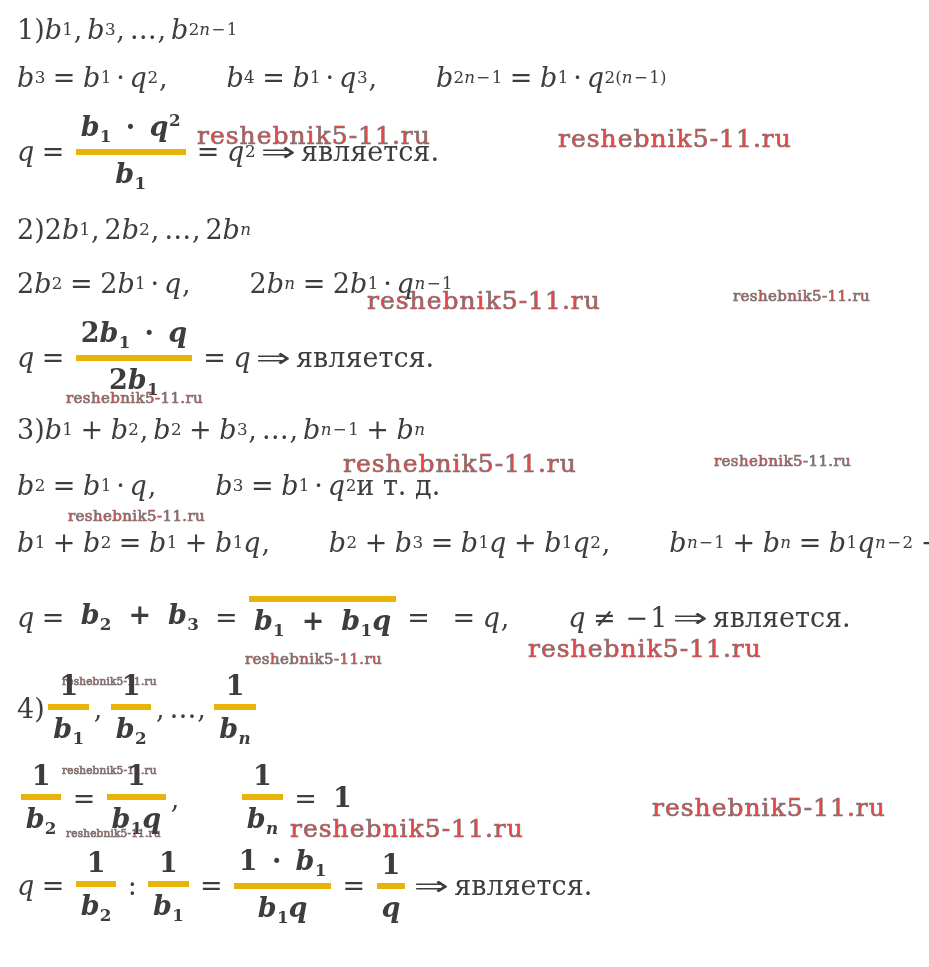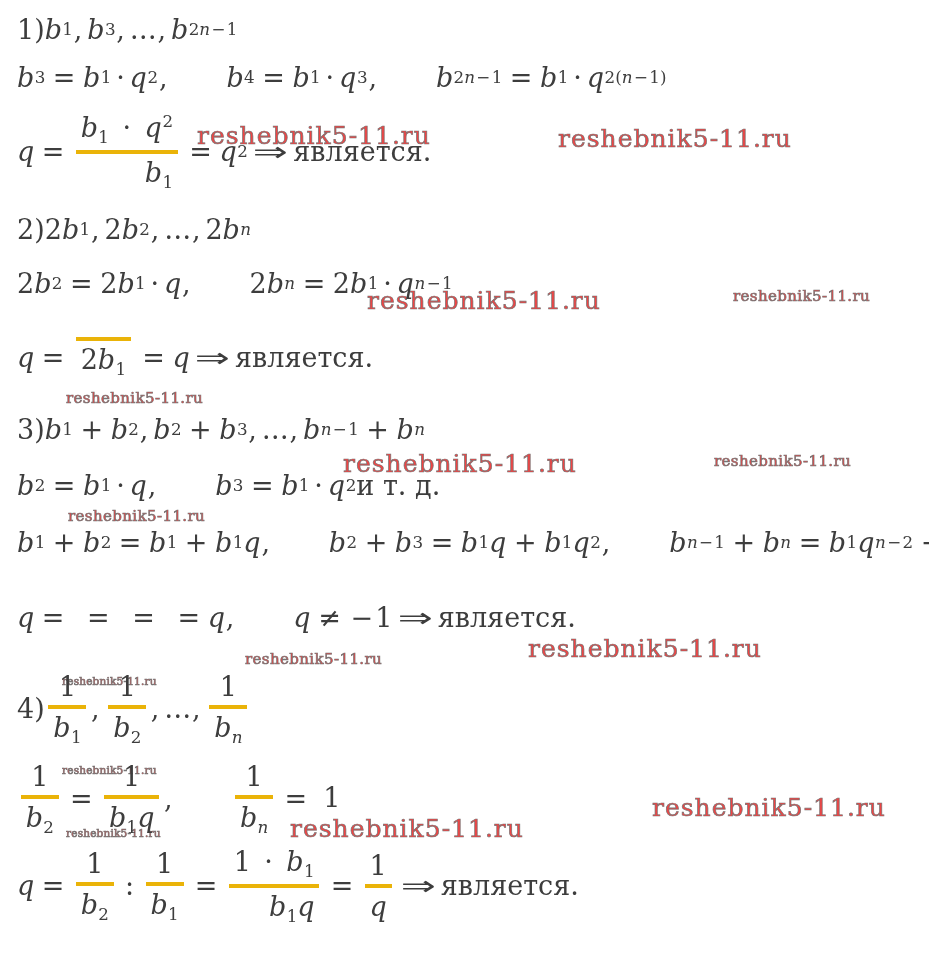--- a/index.html
+++ b/index.html
@@ -9,23 +9,23 @@
              font-size:27px;line-height:1.15;}
   .it{font-style:italic;}
   .rm{font-style:normal;}
   .op{margin:0 .28em;}
   .cdot{margin:0 .18em;}
   .minus{margin:0 .08em;}
   .comma{margin:0 .18em 0 .03em;}
   .quad{display:inline-block;width:2.0em;}
   .sub{font-size:62%;vertical-align:-0.35em;margin-left:.02em;}
   .sup{font-size:62%;vertical-align:0.6em;margin-left:.04em;}
-  .frac{display:inline-block;vertical-align:middle;text-align:center;margin:0 .14em;}
+  .frac{display:inline-block;vertical-align:middle;text-align:center;margin:0 .14em;font-weight:bold;}
   .frac .num{display:block;padding:0 .18em .1em;}
-  .frac .den{display:block;border-top:4px solid #eab308;padding:.1em .18em 0;text-align:right;}
+  .frac .den{display:block;border-top:6px solid #eab308;padding:.1em .18em 0;}
   .arrow{display:inline-block;transform:scaleX(1.55);margin:0 .42em;font-family:"DejaVu Sans",sans-serif;}
   .wm{position:absolute;font-family:"DejaVu Serif",serif;font-weight:normal;white-space:nowrap;
       color:#ef4444;-webkit-text-stroke:0.7px #757575;letter-spacing:1px;}
   .wm.big{font-size:25px;}
   .wm.small{font-size:15px;letter-spacing:0.4px;}
   .wm.tiny{font-size:10.5px;letter-spacing:0.2px;}
 </style>
 </head>
 <body>
 
@@ -137,20 +137,21 @@
       <span class="it">b</span>
       <span class="sub"><span class="ch">1</span></span> 
       <span class="cdot">·</span> 
       <span class="it">q</span>
       <span class="sup"><span class="it">n</span><span class="minus">−</span><span class="ch">1</span></span>
     </div>
     <div class="math-line" style="left: 17px; top: 322px; height: 72px;">
       <span class="it">q</span> 
       <span class="op">=</span> 
       <span class="frac">
+        <span class="num"><span class="ch">2</span><span class="it">b</span><span class="sub"><span class="ch">1</span></span> <span class="cdot">·</span> <span class="it">q</span></span>
         <span class="den"><span class="ch">2</span><span class="it">b</span><span class="sub"><span class="ch">1</span></span></span>
       </span> 
       <span class="op">=</span> 
       <span class="it">q</span> 
       <span class="arrow">⇒</span> 
       <span class="rm">является.</span>
     </div>
     <div class="math-line" style="left: 17px; top: 411px; height: 38px;">
       <span class="rm">3)</span> 
       <span class="it">b</span>
@@ -233,23 +234,25 @@
       <span class="it">b</span>
       <span class="sub"><span class="ch">1</span></span>
       <span class="it">q</span>
       <span class="sup"><span class="it">n</span><span class="minus">−</span><span class="ch">2</span></span> 
       <span class="op">+</span> 
     </div>
     <div class="math-line" style="left: 17px; top: 582px; height: 72px;">
       <span class="it">q</span> 
       <span class="op">=</span> 
       <span class="frac">
-      </span> 
-      <span class="op">=</span> 
-      <span class="frac">
+        <span class="num"><span class="it">b</span><span class="sub"><span class="ch">2</span></span> <span class="op">+</span> <span class="it">b</span><span class="sub"><span class="ch">3</span></span></span>
+      </span> 
+      <span class="op">=</span> 
+      <span class="frac">
+        <span class="den"><span class="it">b</span><span class="sub"><span class="ch">1</span></span> <span class="op">+</span> <span class="it">b</span><span class="sub"><span class="ch">1</span></span><span class="it">q</span></span>
       </span> 
       <span class="op">=</span> 
       <span class="frac">
       </span> 
       <span class="op">=</span> 
       <span class="it">q</span>
       <span class="comma">,</span>
       <span class="quad"></span> 
       <span class="it">q</span> 
       <span class="op">≠</span> 

